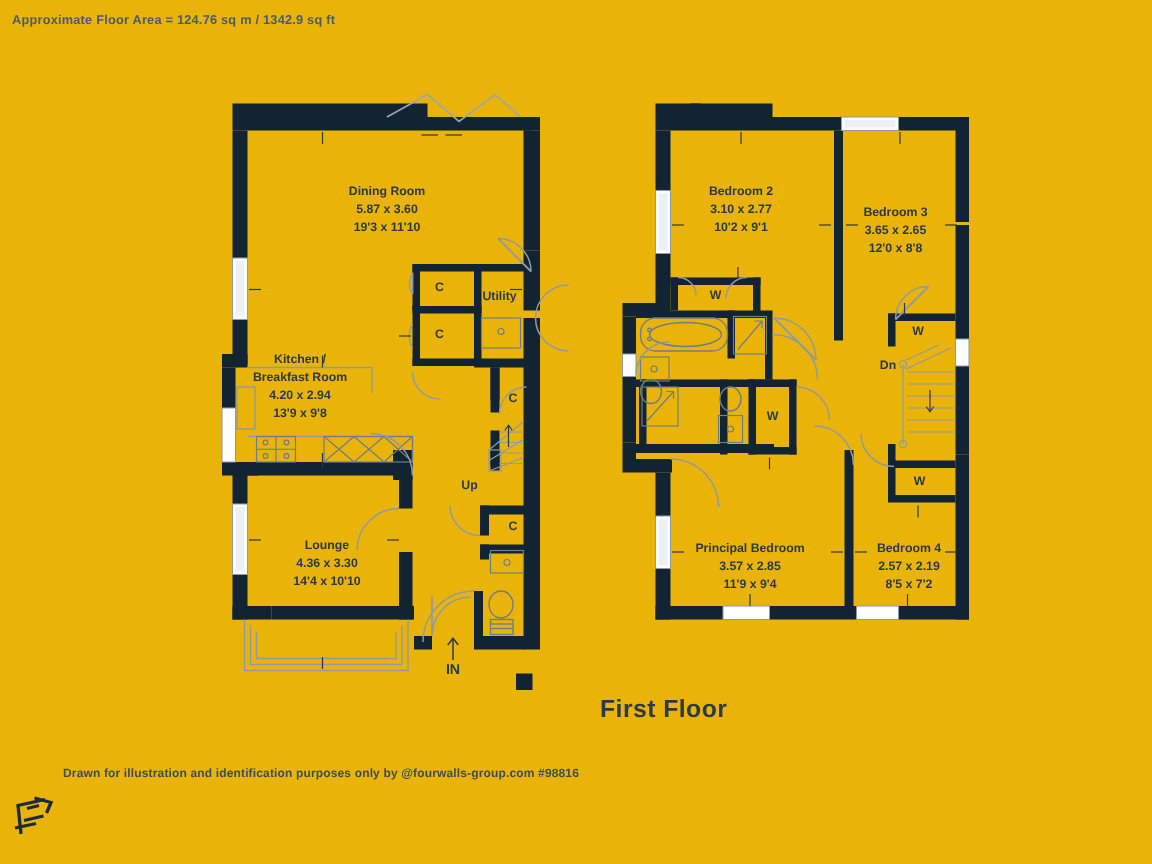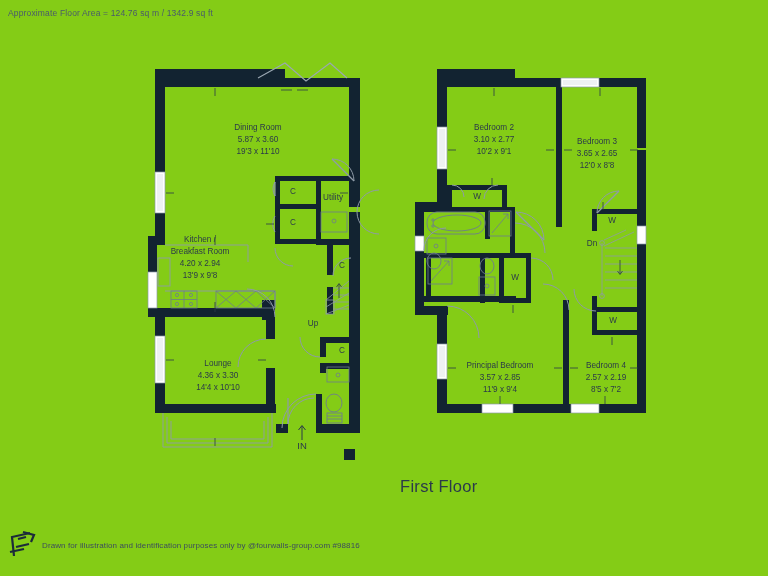--- a/index.html
+++ b/index.html
@@ -12,21 +12,22 @@
     height: 576px;
     position: relative;
     font-family: "Liberation Sans", sans-serif;
     color: #2b3a4a;
     overflow: hidden;
   }
   #page {
     position: relative;
     width: 768px;
     height: 576px;
-    background: #84cc16;
+    background: #eab308;
+    font-weight: bold;
   }
   .area-note {
     position: absolute;
     left: 8px;
     top: 8px;
     font-size: 8.5px;
     letter-spacing: 0.15px;
     color: #4a5b6b;
     white-space: nowrap;
   }
@@ -36,26 +37,26 @@
     top: 0;
   }
   .floor-title {
     position: absolute;
     font-size: 16.5px;
     letter-spacing: 0.3px;
     color: #2b3a4a;
     white-space: nowrap;
   }
   #ground-floor-title { left: 124px; top: 464px; }
-  #first-floor-title  { left: 400px; top: 477px; }
+  #first-floor-title  { left: 400px; top: 464px; }
 
   .footer-note {
     position: absolute;
     left: 42px;
-    top: 541px;
+    top: 511px;
     font-size: 8px;
     letter-spacing: 0.1px;
     color: #3d4d5d;
     white-space: nowrap;
   }
   #brand-logo {
     position: absolute;
     left: 4px;
     top: 526px;
   }

